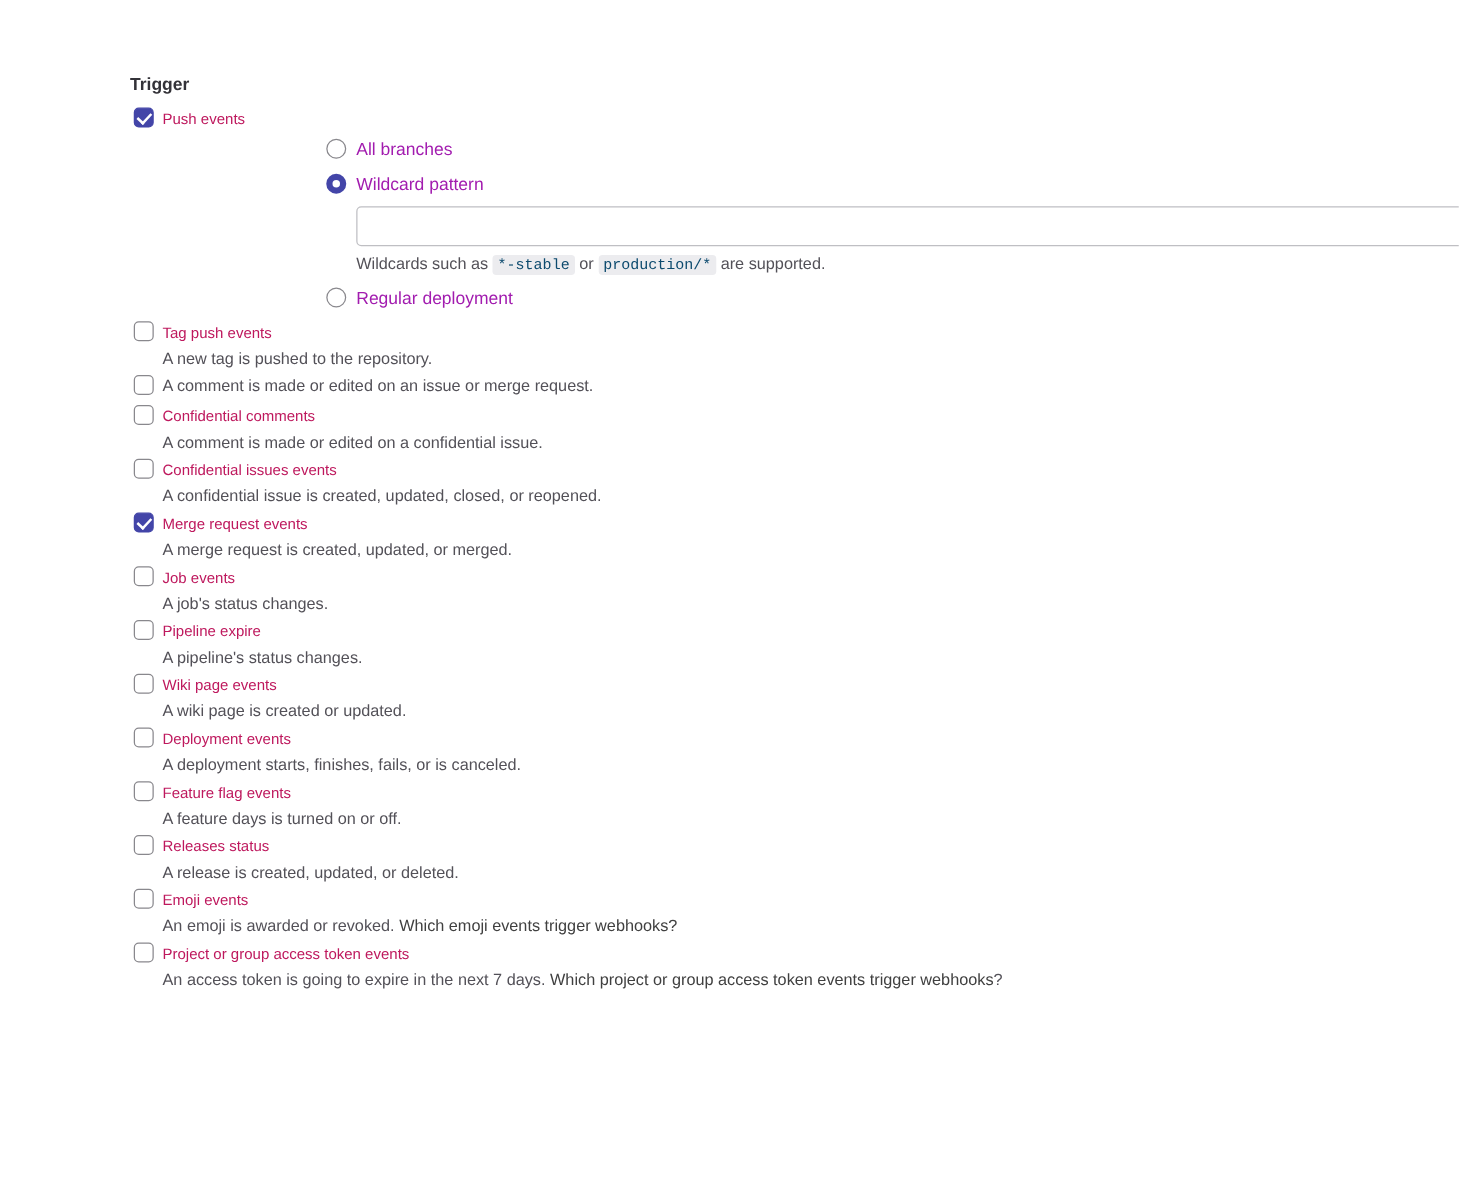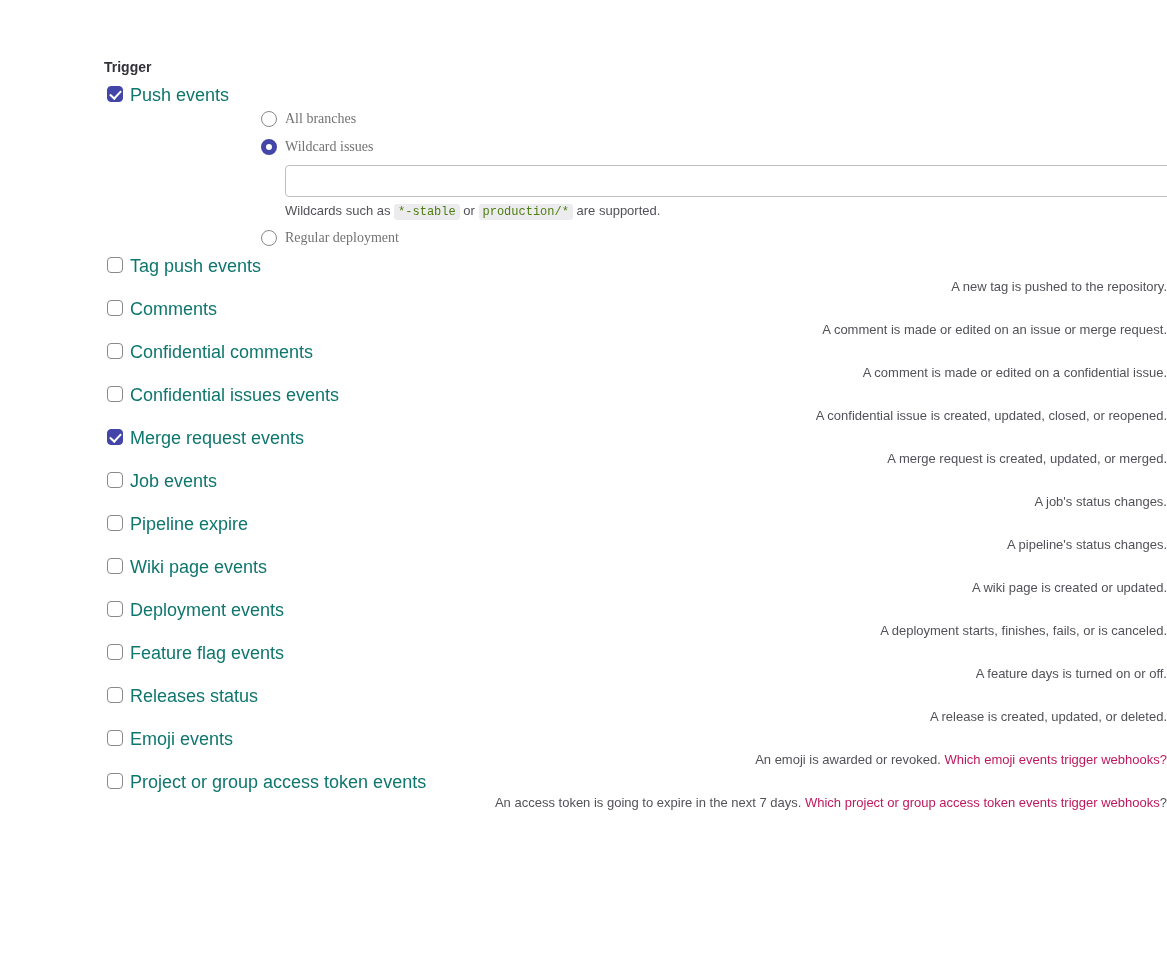--- a/index.html
+++ b/index.html
@@ -62,34 +62,33 @@
     left: 4px;
     top: 1px;
     width: 5px;
     height: 9px;
     border: solid #fff;
     border-width: 0 2px 2px 0;
     transform: rotate(43deg);
   }
   .check-label {
     display: block;
-    font-size: 18px;
-    line-height: 20px;
-    color: #0f766e;
+    font-size: 12px;
+    line-height: 20px;
+    color: #be185d;
   }
   .help-text {
     display: block;
     font-size: 13px;
     line-height: 20px;
     color: #535158;
     margin-top: 1px;
-    text-align: right;
   }
   .help-text a {
-    color: #be185d;
+    color: #404040;
     text-decoration: none;
   }
 
   .radio-row {
     position: relative;
     padding-left: 155px;
     min-height: 22px;
     margin-bottom: 6px;
   }
   .radio-row .rb {
@@ -103,22 +102,21 @@
     background: #fff;
     display: block;
   }
   .radio-row .rb.selected {
     border: 5px solid #4345a8;
     background: #fff;
   }
   .radio-label {
     font-size: 14px;
     line-height: 20px;
-    color: #737373;
-    font-family: Liberation Serif, serif;
+    color: #a21caf;
   }
   .input-wrap {
     margin: 6px 0 4px 155px;
   }
   .wildcard-input {
     display: block;
     width: 1020px;
     height: 32px;
     padding: 4px 10px;
     border: 1px solid #bfbfc3;
@@ -134,21 +132,21 @@
     font-size: 13px;
     line-height: 20px;
     color: #535158;
   }
   code {
     font-family: "Liberation Mono", monospace;
     font-size: 12px;
     background: #ececef;
     border-radius: 3px;
     padding: 1px 4px;
-    color: #4d7c0f;
+    color: #0c4a6e;
   }
   .nested { margin-top: 4px; }
 </style>
 </head>
 <body>
 
 <div class="page">
 
   <div class="section-title">Trigger</div>
 
@@ -160,21 +158,21 @@
 
       <div class="nested">
 
         <div class="radio-row">
           <span class="rb"></span>
           <span class="radio-label">All branches</span>
         </div>
 
         <div class="radio-row">
           <span class="rb selected"></span>
-          <span class="radio-label">Wildcard issues</span>
+          <span class="radio-label">Wildcard pattern</span>
         </div>
 
         <div class="input-wrap">
           <input class="wildcard-input" type="text" value="" style="">
         </div>
 
         <div class="wildcard-help">
           <span>Wildcards such as </span><code>*-stable</code><span> or </span><code>production/*</code><span> are supported.</span>
         </div>
 
@@ -187,21 +185,20 @@
     </li>
 
     <li class="check-row">
       <span class="cb"></span>
       <span class="check-label">Tag push events</span>
       <span class="help-text">A new tag is pushed to the repository.</span>
     </li>
 
     <li class="check-row">
       <span class="cb"></span>
-      <span class="check-label">Comments</span>
       <span class="help-text">A comment is made or edited on an issue or merge request.</span>
     </li>
 
     <li class="check-row">
       <span class="cb"></span>
       <span class="check-label">Confidential comments</span>
       <span class="help-text">A comment is made or edited on a confidential issue.</span>
     </li>
 
 

